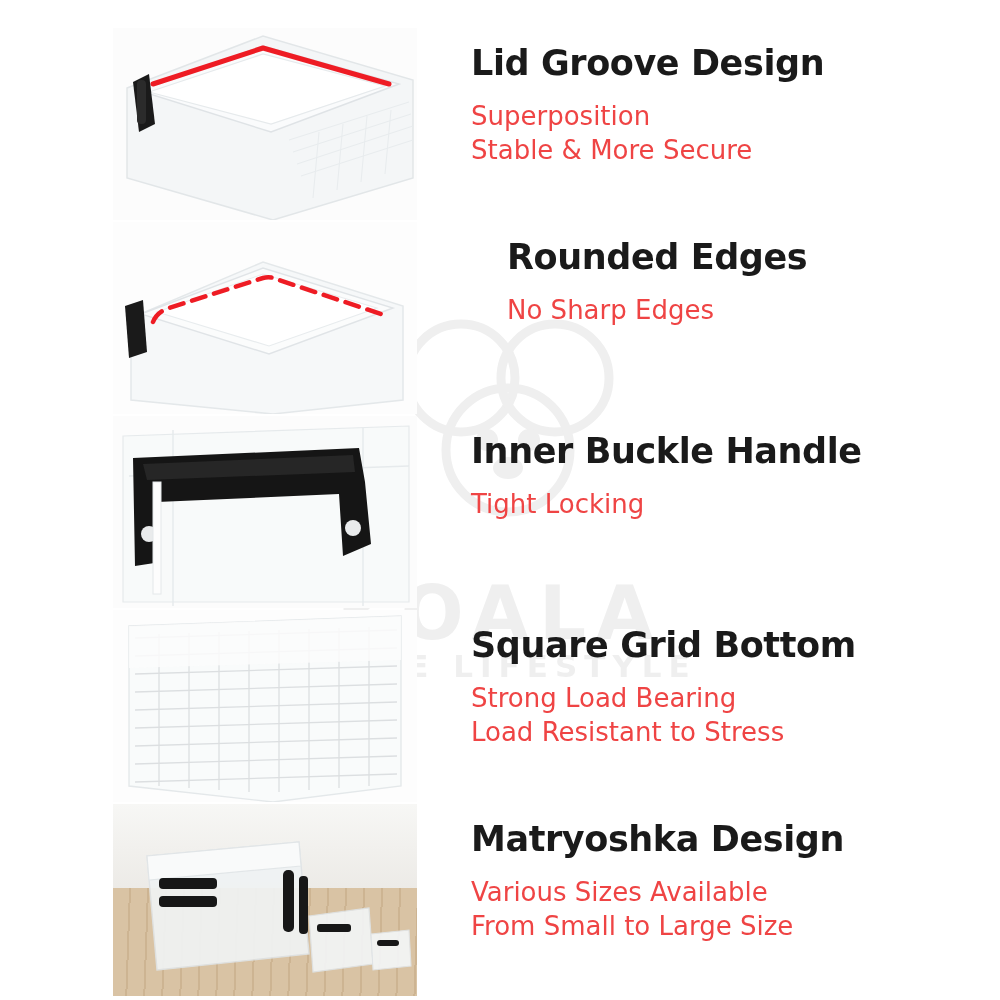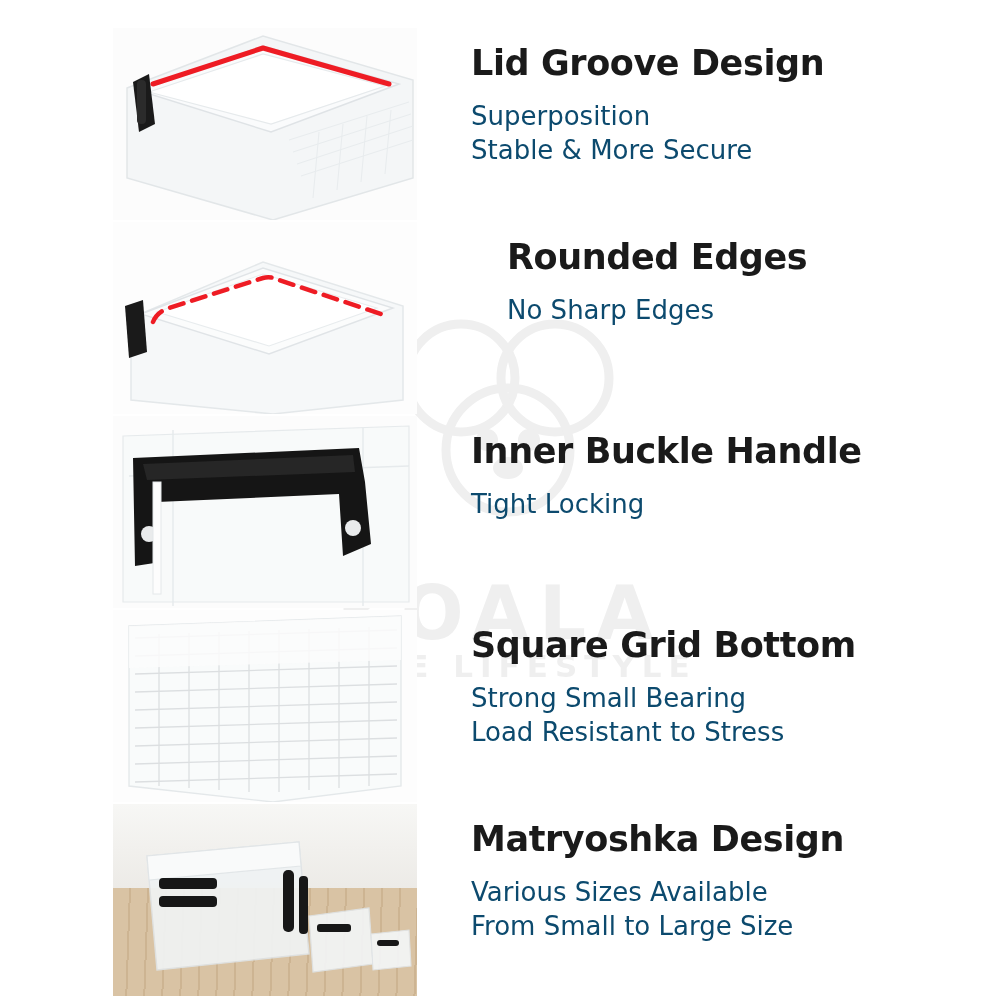--- a/index.html
+++ b/index.html
@@ -91,21 +91,21 @@
     font-size: 35px;
     font-weight: bold;
     color: #1a1a1a;
     letter-spacing: -0.4px;
     line-height: 1.1;
     margin: 0 0 16px 0;
     font-family: "DejaVu Sans", sans-serif;
   }
   .feat-line {
     font-size: 26px;
-    color: #0c4a6e;
+    color: #ef4444;
     line-height: 1.32;
     font-family: "DejaVu Sans", sans-serif;
   }
 
   
   .ill { position:absolute; left:0; top:0; width:100%; height:100%; }
 
   
   .photo-bg { position:absolute; inset:0; background:#f2f2f0; }
   .photo-floor {
@@ -242,21 +242,21 @@
           <path d="M166 20 L166 182"></path>
             <path d="M196 19 L196 180"></path>
           <path d="M226 18 L226 178"></path>
             <path d="M256 17 L256 176"></path>
         </g>
         <path d="M16 16 L288 6 L288 50 L16 58 Z" fill="#fbfcfc" opacity="0.85"></path>
       </svg>
     </div>
     <div class="text-col">
       <div class="feat-title">Square Grid Bottom</div>
-      <div class="feat-line">Strong Small Bearing</div>
+      <div class="feat-line">Strong Load Bearing</div>
       <div class="feat-line">Load Resistant to Stress</div>
     </div>
   </div>
 
   <div class="feature-row row-4">
     <div class="thumb">
       <div class="photo-bg"></div>
       <div class="photo-wall"></div>
       <div class="photo-floor"></div>
       <svg class="ill" viewBox="0 0 304 192" preserveAspectRatio="none">

